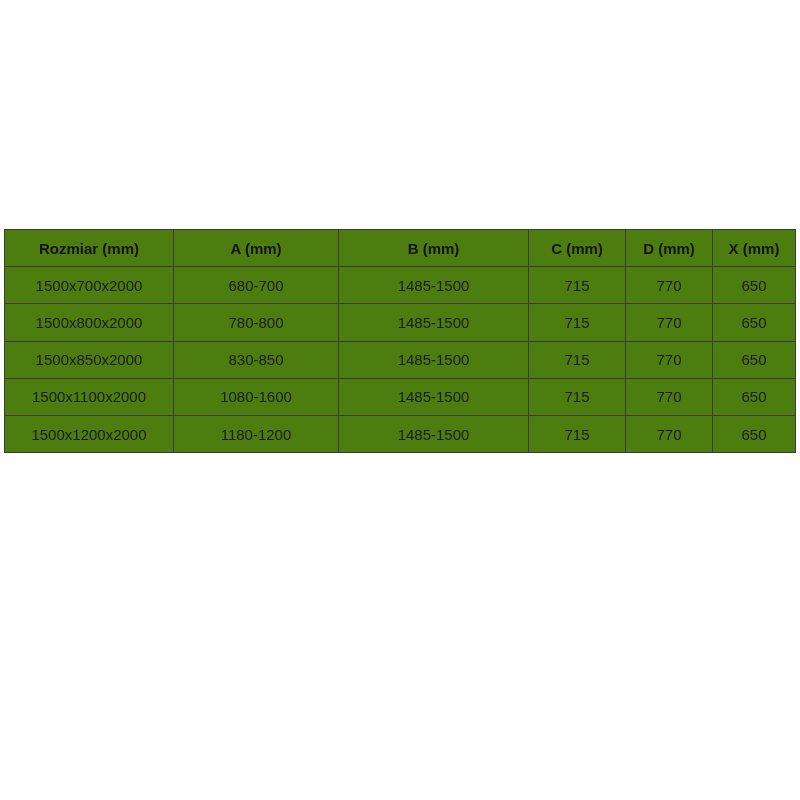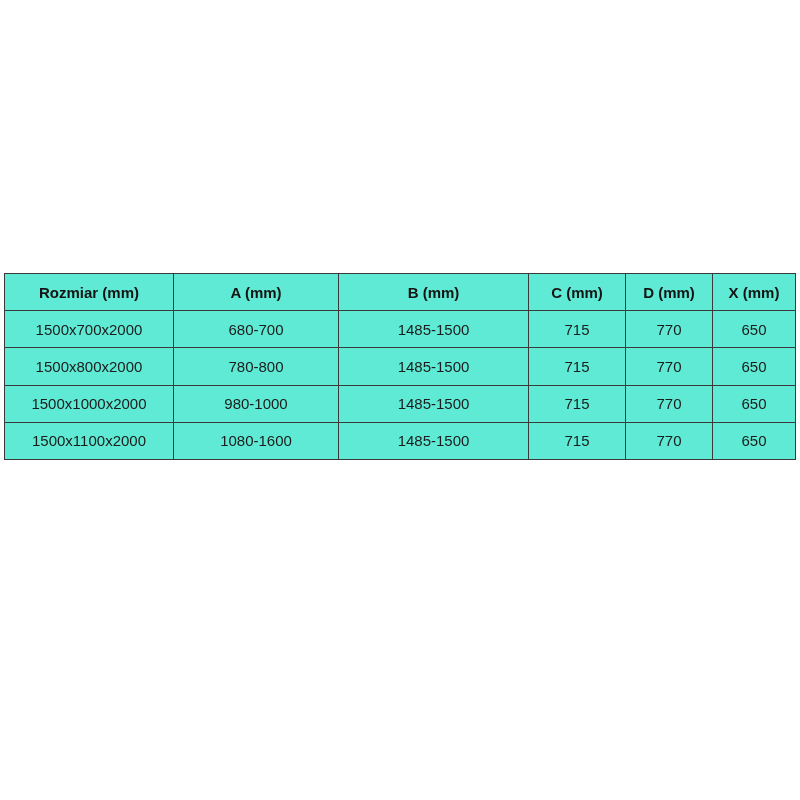--- a/index.html
+++ b/index.html
@@ -17,22 +17,21 @@
     background: #ffffff;
     overflow: hidden;
   }
   table.spec-table {
     position: absolute;
     left: 4px;
     top: 229px;
     width: 791px;
     border-collapse: collapse;
     table-layout: fixed;
-    background: #5eead4;
-    margin-top: 44px;
+    background: #4d7c0f;
   }
   table.spec-table th,
   table.spec-table td {
     border: 1.5px solid #3a3a3a;
     height: 36.2px;
     text-align: center;
     vertical-align: middle;
     font-size: 15px;
     color: #1c1c1c;
     padding: 0 2px;
@@ -84,30 +83,38 @@
         </tr>
         <tr>
           <td>1500x800x2000</td>
           <td>780-800</td>
           <td>1485-1500</td>
           <td>715</td>
           <td>770</td>
           <td>650</td>
         </tr>
         <tr>
-          <td>1500x1000x2000</td>
-          <td>980-1000</td>
+          <td>1500x850x2000</td>
+          <td>830-850</td>
           <td>1485-1500</td>
           <td>715</td>
           <td>770</td>
           <td>650</td>
         </tr>
         <tr>
           <td>1500x1100x2000</td>
           <td>1080-1600</td>
           <td>1485-1500</td>
           <td>715</td>
           <td>770</td>
           <td>650</td>
         </tr>
+        <tr>
+          <td>1500x1200x2000</td>
+          <td>1180-1200</td>
+          <td>1485-1500</td>
+          <td>715</td>
+          <td>770</td>
+          <td>650</td>
+        </tr>
       </tbody>
   </table>
 </div>
 
 </body></html>

